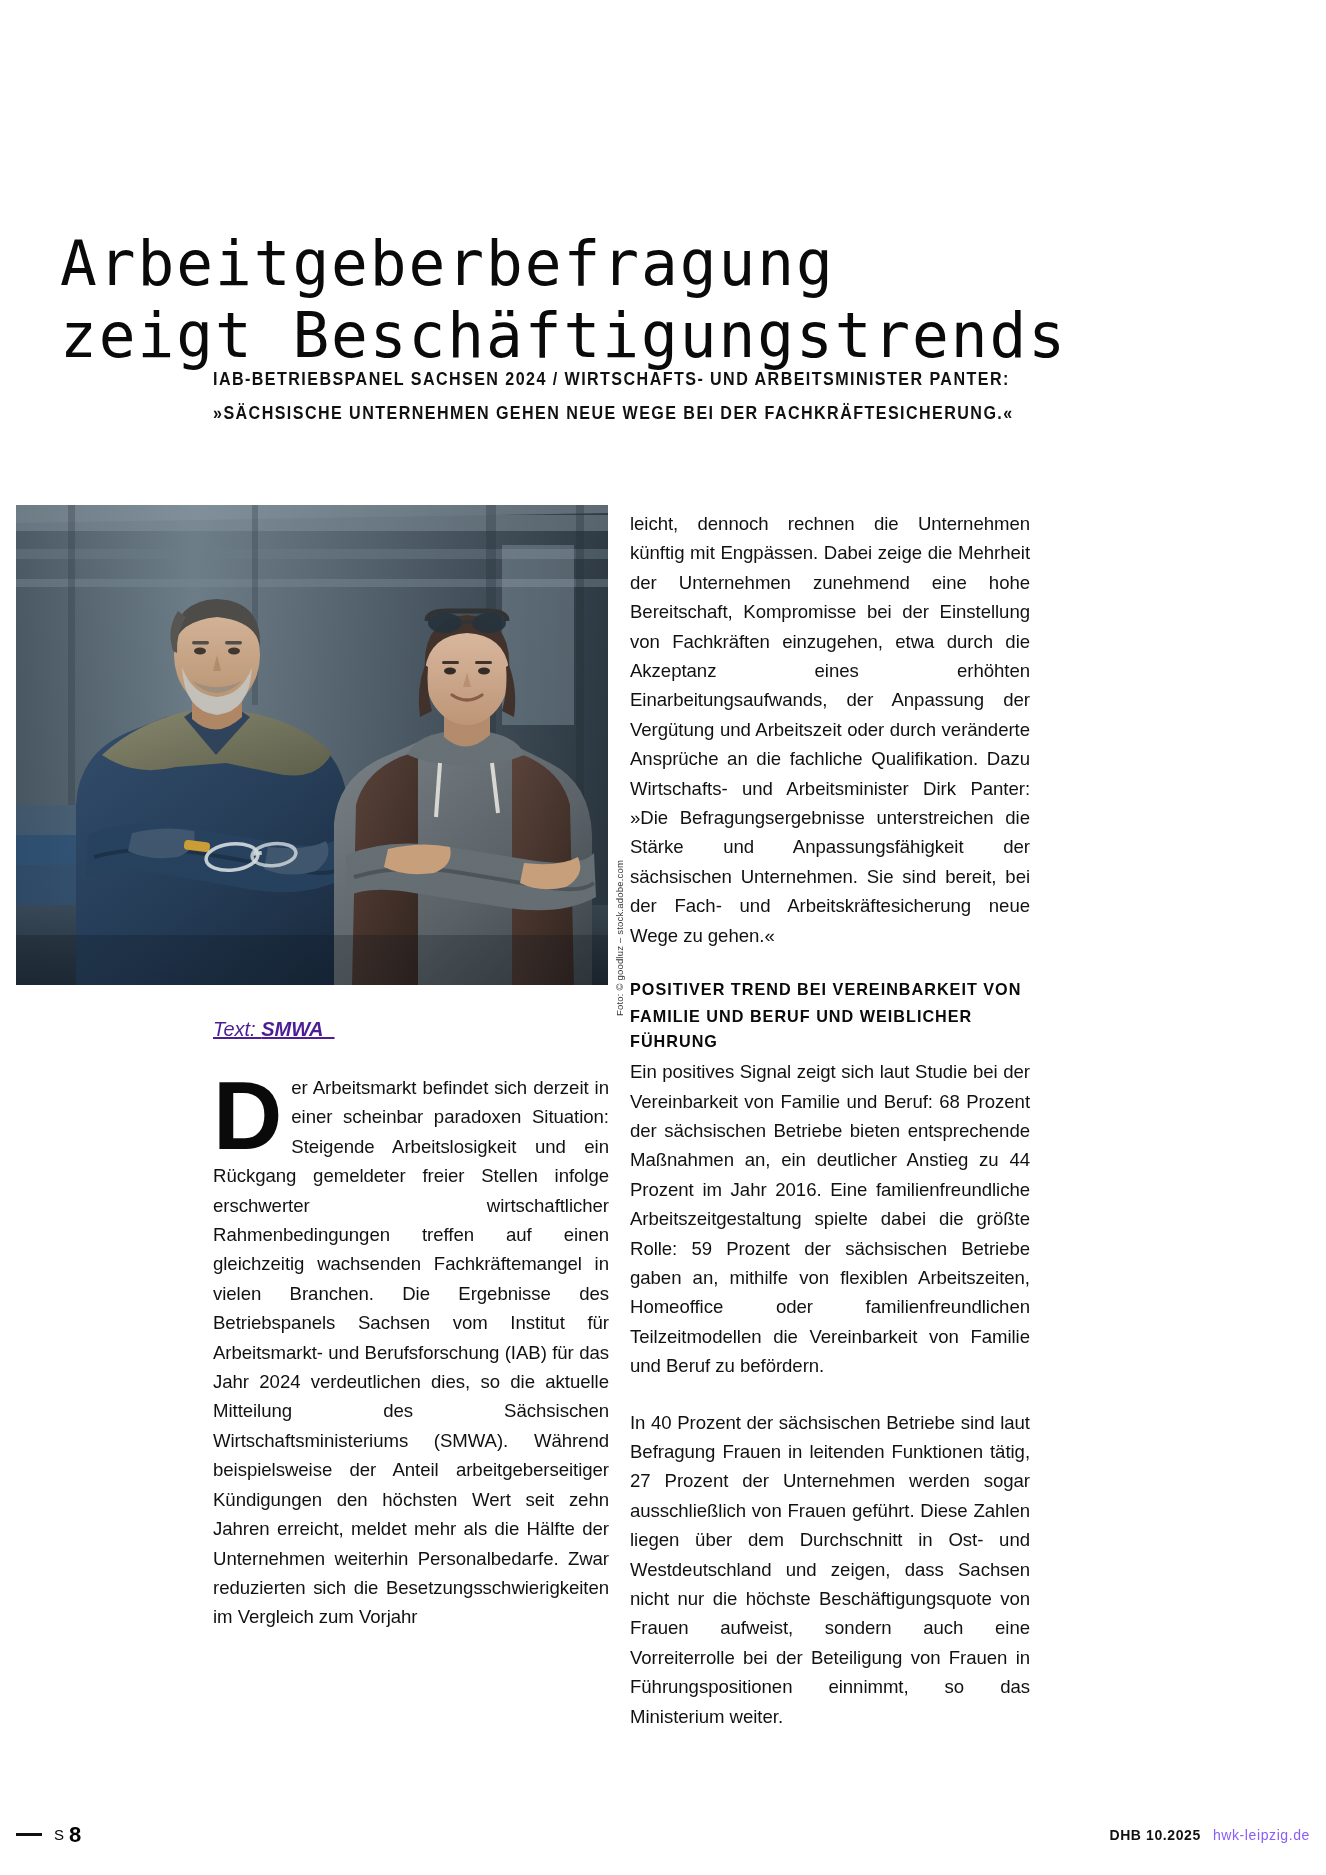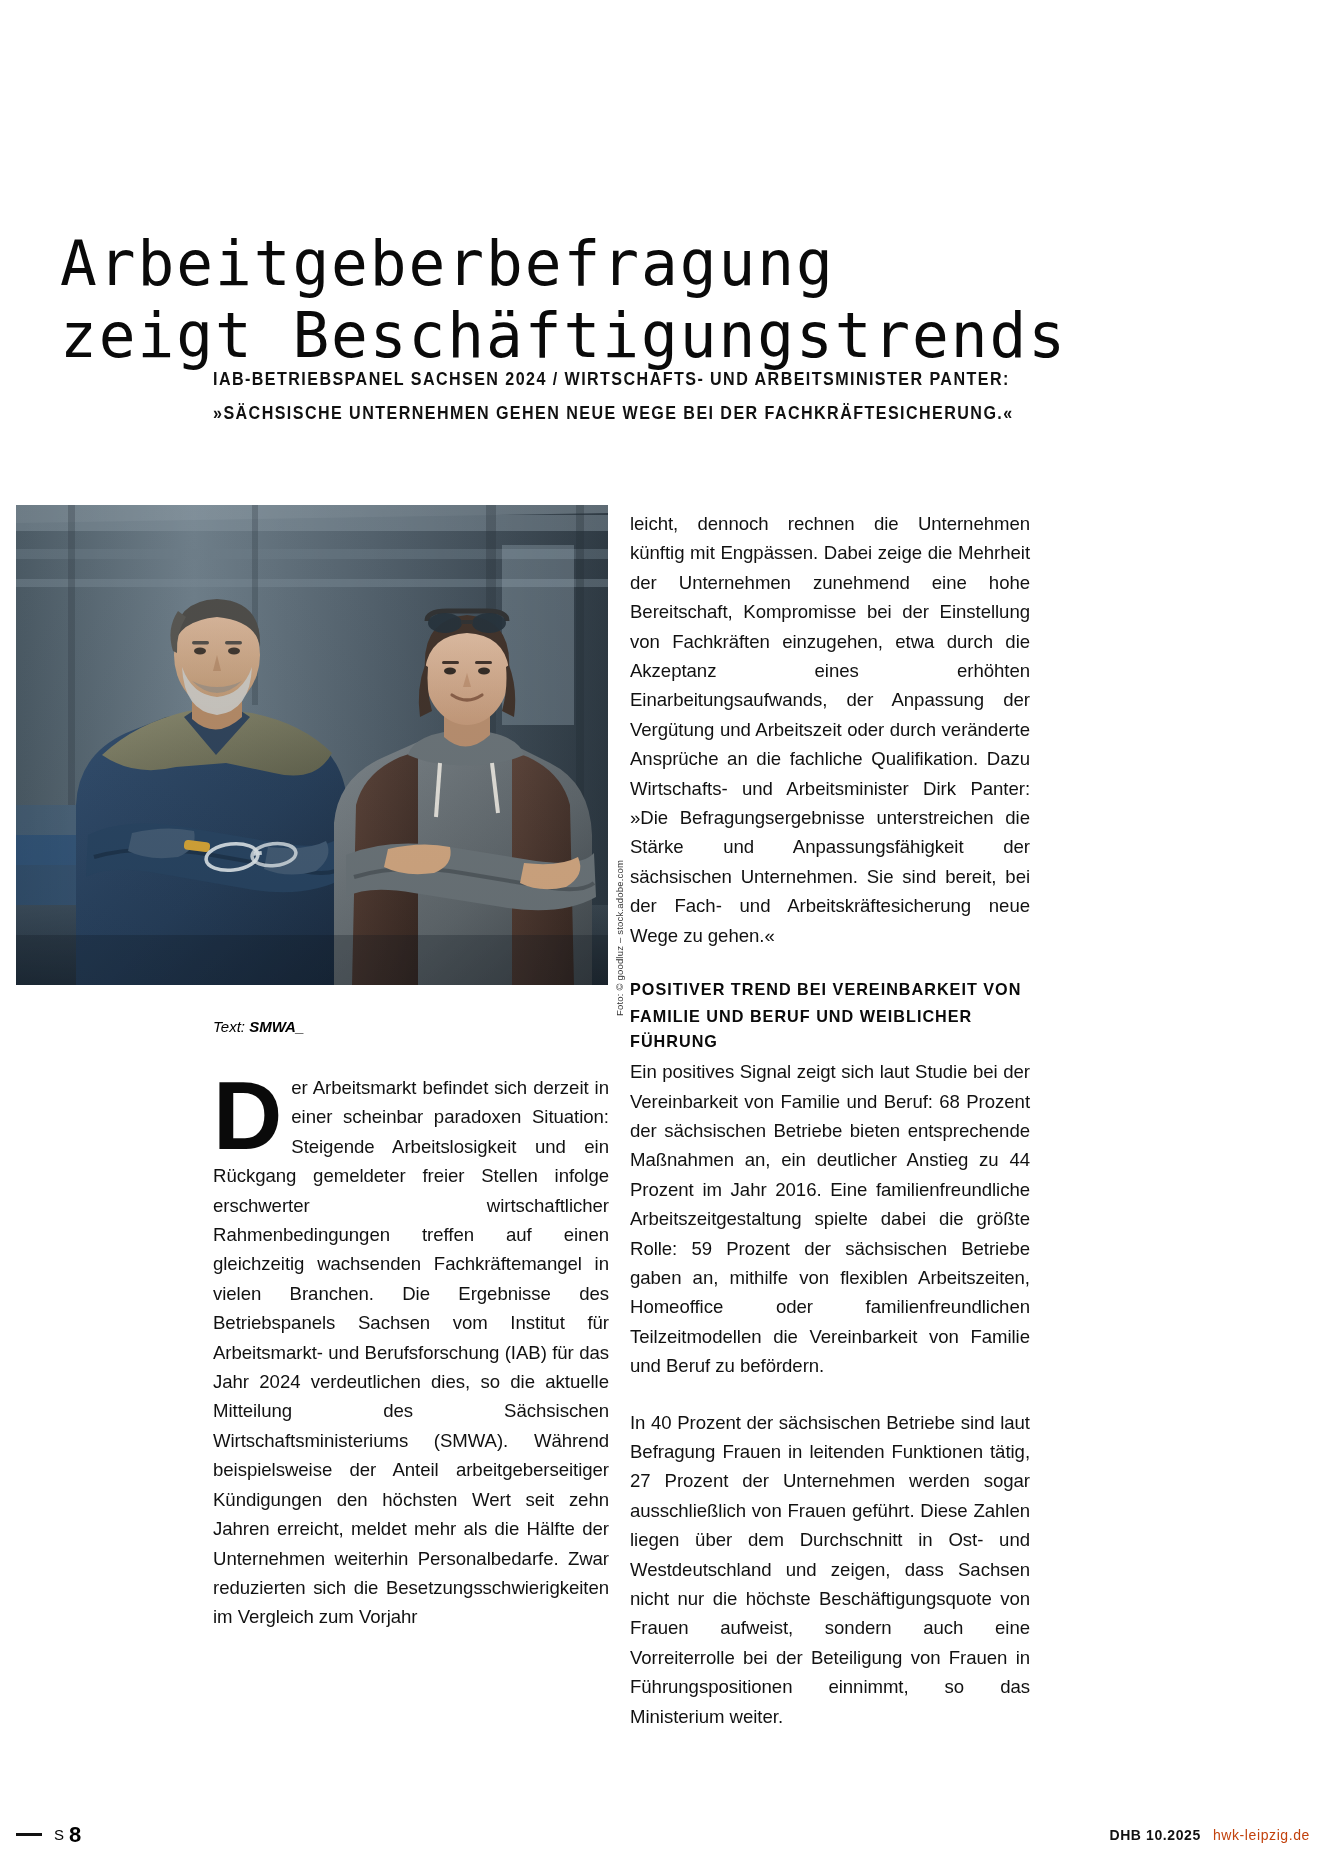--- a/index.html
+++ b/index.html
@@ -93,23 +93,24 @@
     letter-spacing: 0.2px;
     color: #333;
   }
 
   
   .text-credit {
     position: absolute;
     left: 213px;
     top: 1018px;
     font-family: "Liberation Sans", sans-serif;
-    font-size: 15px;
-    color: #000000;
+    font-size: 20px;
+    color: #4c1d95;
     font-style: italic;
+    text-decoration: underline;
   }
   .text-credit b { font-style: italic; font-weight: bold; }
 
   
   .col {
     position: absolute;
     font-family: "Liberation Sans", sans-serif;
     font-size: 18.6px;
     line-height: 29.4px;
     text-align: justify;
@@ -188,21 +189,21 @@
     position: absolute;
     right: 16px;
     top: 9px;
     font-family: "Liberation Sans", sans-serif;
     font-size: 14px;
     letter-spacing: 0.6px;
     color: #111;
     white-space: nowrap;
   }
   .footer-right .issue { font-weight: bold; }
-  .footer-right .site { font-weight: normal; margin-left: 12px; color: #c2410c; margin-top: 19px; }
+  .footer-right .site { font-weight: normal; margin-left: 12px; color: #8b5cf6; margin-top: 19px; }
 </style>
 </head>
 <body>
 
 <div class="page">
 
   <div class="headline">
     <div class="headline-line">Arbeitgeberbefragung</div>
     <div class="headline-line">zeigt Beschäftigungstrends</div>
   </div>

